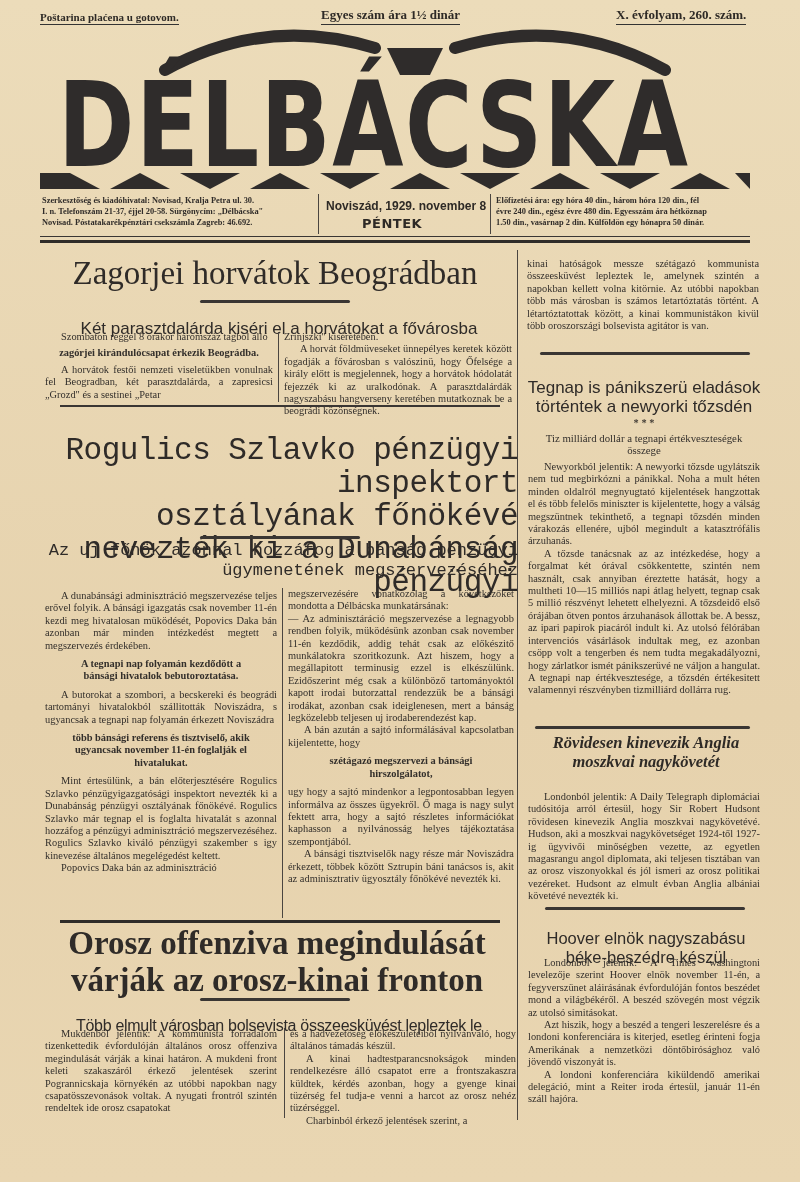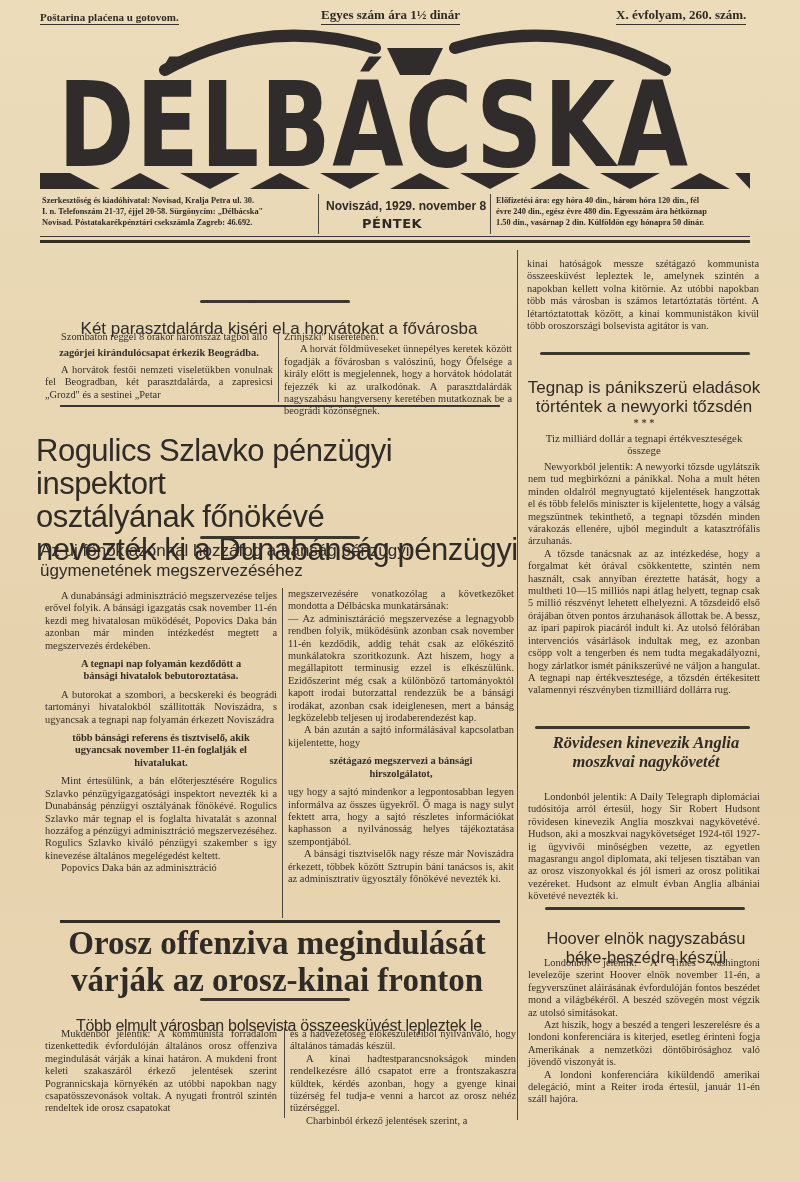--- a/index.html
+++ b/index.html
@@ -11,21 +11,21 @@
   
   .mast{left:40px;top:20px;width:720px;height:150px;}
   .mast-title{position:absolute;left:18px;top:40px;width:700px;height:130px;font-family:"DejaVu Sans",sans-serif;font-weight:bold;font-size:118px;letter-spacing:2px;line-height:130px;color:#2f2c2b;transform:scaleX(0.78);transform-origin:left top;white-space:nowrap;}
   .band{left:40px;top:171px;width:710px;height:20px;}
   .info{font-family:"Liberation Serif",serif;font-weight:bold;font-size:8.4px;line-height:10.8px;color:#302c29;}
   .hr{position:absolute;height:2px;background:#3a3633;}
   .thick{height:3px;background:#2f2c29;}
   .vline{position:absolute;width:1px;background:#4a4540;}
   .headline{font-family:"Liberation Serif",serif;color:#2f2b28;text-align:center;}
   .sans-head{font-family:"Liberation Sans",sans-serif;font-weight:normal;color:#2f2b28;text-align:center;margin-top:14px;}
-  .cond{font-family:Liberation Sans, sans-serif;color:#2f2b28;text-align:left;}
+  .cond{font-family:Liberation Mono, monospace;color:#2f2b28;text-align:right;}
   .body{font-family:"Liberation Serif",serif;font-size:10.4px;line-height:12.4px;text-align:justify;color:#332f2b;}
   .body p{margin:0;text-indent:16px;}
   .body p.noind{text-indent:0;}
   .body .lead{font-weight:bold;text-align:center;text-indent:0;margin:6px 18px 6px 18px;}
   .swash{position:absolute;height:3px;background:#3a3633;border-radius:2px;}
 </style>
 </head>
 <body>
 
 <div class="page">
@@ -71,20 +71,21 @@
   <div class="abs info" style="left:496px;top:196px;width:260px;">
     <div>Előfizetési ára: egy hóra 40 din., három hóra 120 din., fél</div>
     <div>évre 240 din., egész évre 480 din. Egyesszám ára hétköznap</div>
     <div>1.50 din., vasárnap 2 din. Külföldön egy hónapra 50 dinár.</div>
   </div>
   <div class="hr" style="left:40px;top:236px;width:710px;height:1px;"></div>
   <div class="hr thick" style="left:40px;top:240px;width:710px;"></div>
 
   <div class="vline" style="left:517px;top:250px;height:870px;"></div>
 
+  <div class="abs headline" style="left:40px;top:254px;width:470px;font-size:33px;line-height:38px;">Zagorjei horvátok Beográdban</div>
   <div class="swash" style="left:200px;top:300px;width:150px;"></div>
   <div class="abs sans-head" style="left:40px;top:305px;width:478px;font-size:17px;">Két parasztdalárda kiséri el a horvátokat a fővárosba</div>
   <div class="abs body" style="left:45px;top:331px;width:228px;">
     <p>Szombaton reggel 8 órakor háromszáz tagból álló</p>
     <p class="lead" style="margin:4px 12px;">zagórjei kirándulócsapat érkezik Beográdba.</p>
     <p>A horvátok festői nemzeti viseletükben vonulnak fel Beogradban, két parasztdalárda, a zapresicsi „Grozd" és a sestinei „Petar</p>
   </div>
   <div class="vline" style="left:278px;top:332px;height:70px;"></div>
   <div class="abs body" style="left:284px;top:331px;width:228px;">
     <p class="noind">Zrinjszki" kiséretében.</p>

